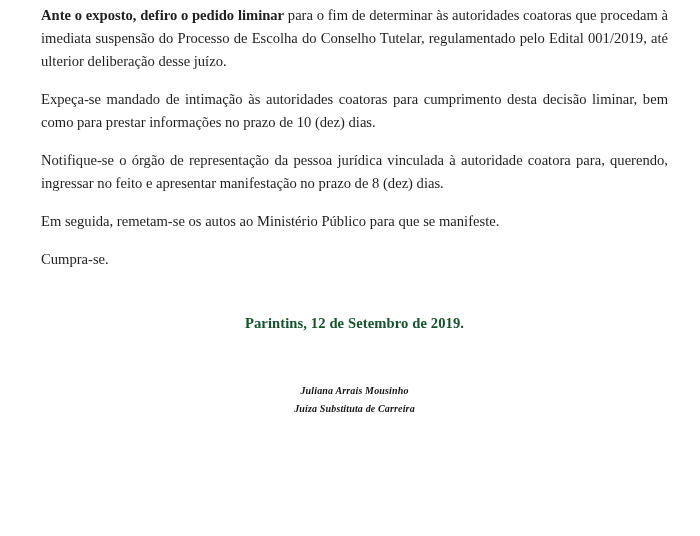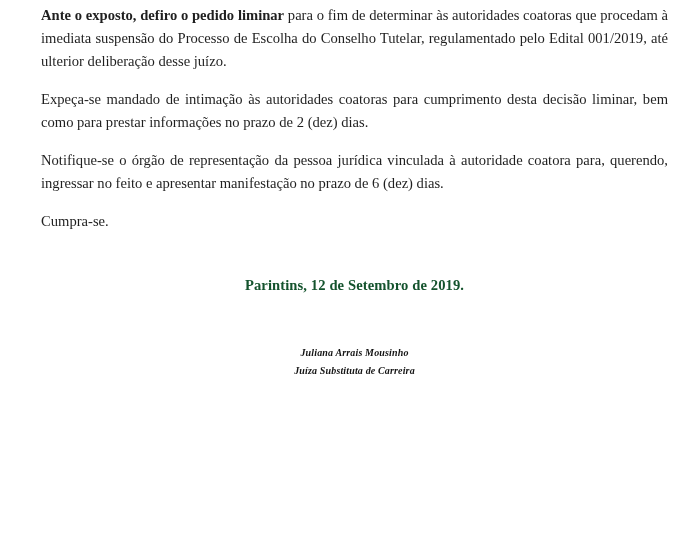--- a/index.html
+++ b/index.html
@@ -78,24 +78,25 @@
 </head>
 <body>
 
 <div class="page">
 
   <div class="doc-body">
 
     <p class="para"><span class="lead-emph">Ante o exposto, defiro o pedido liminar</span><span> para o fim de determinar às autoridades coatoras que procedam à imediata suspensão do Processo de Escolha do Conselho Tutelar, regulamentado pelo Edital 001/2019, até ulterior deliberação desse juízo.</span></p>
 
 
-    <p class="para">Expeça-se mandado de intimação às autoridades coatoras para cumprimento desta decisão liminar, bem como para prestar informações no prazo de 2 (dez) dias.</p>
+    <p class="para">Expeça-se mandado de intimação às autoridades coatoras para cumprimento desta decisão liminar, bem como para prestar informações no prazo de 10 (dez) dias.</p>
 
-    <p class="para">Notifique-se o órgão de representação da pessoa jurídica vinculada à autoridade coatora para, querendo, ingressar no feito e apresentar manifestação no prazo de 6 (dez) dias.</p>
+    <p class="para">Notifique-se o órgão de representação da pessoa jurídica vinculada à autoridade coatora para, querendo, ingressar no feito e apresentar manifestação no prazo de 8 (dez) dias.</p>
 
+    <p class="para">Em seguida, remetam-se os autos ao Ministério Público para que se manifeste.</p>
 
 
     <p class="para">Cumpra-se.</p>
 
     <div class="signature-block">
       <div class="sig-place-date">Parintins, 12 de Setembro de 2019.</div>
       <div class="sig-gap"></div>
       <div class="sig-name">Juliana Arrais Mousinho</div>
       <div class="sig-title">Juíza Substituta de Carreira</div>
     </div>

